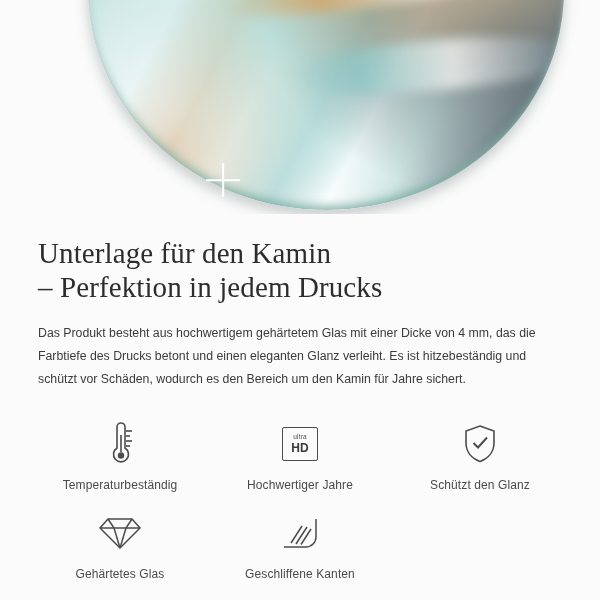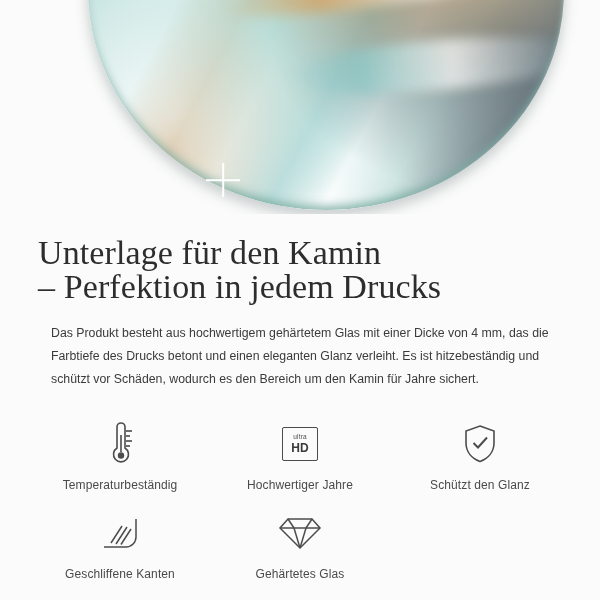--- a/index.html
+++ b/index.html
@@ -79,33 +79,33 @@
   }
   .sparkle:before { width: 34px; height: 1.6px; transform: translate(-50%,-50%); }
   .sparkle:after  { width: 1.6px; height: 34px; transform: translate(-50%,-50%); }
 
   
   .content {
     padding: 22px 38px 0 38px;
   }
   .headline {
     font-family: "Liberation Serif", serif;
-    font-size: 34px;
+    font-size: 29px;
     line-height: 34px;
     color: #2d2d2d;
     font-weight: 400;
     margin: 0 0 18px 0;
     letter-spacing: 0.1px;
   }
   .headline .ln { display: block; }
   .paragraph {
     font-size: 12.3px;
     line-height: 23px;
     color: #3b3b3b;
-    margin: 13px;
+    margin: 0;
     max-width: 520px;
   }
 
   
   .features {
     display: grid;
     grid-template-columns: repeat(3, 1fr);
     row-gap: 16px;
     margin: 28px 30px 0 30px;
   }
@@ -196,39 +196,39 @@
         <svg width="40" height="44" viewBox="0 0 40 44" fill="none" stroke="#4c4c4c" stroke-width="1.6">
           <path d="M20 4l14 5v12c0 9-6 15.5-14 18.5C12 36.5 6 30 6 21V9l14-5z"></path>
           <polyline points="13.5,21 18,25.5 27,15.5" stroke-width="2"></polyline>
         </svg>
       </div>
       <div class="feature-label">Schützt den Glanz</div>
     </div>
 
     <div class="feature">
       <div class="feature-icon">
-        <svg width="40" height="40" viewBox="0 0 40 40" fill="none" stroke="#4c4c4c" stroke-width="1.5">
-          <path d="M4 34h22a10 10 0 0 0 10-10V6"></path>
-          <line x1="11" y1="30" x2="22" y2="13"></line>
-          <line x1="16" y1="31" x2="27" y2="14"></line>
-          <line x1="21" y1="31.5" x2="31" y2="16"></line>
-        </svg>
-      </div>
-      <div class="feature-label">Geschliffene Kanten</div>
-    </div>
-
-    <div class="feature">
-      <div class="feature-icon">
         <svg width="44" height="40" viewBox="0 0 44 40" fill="none" stroke="#4c4c4c" stroke-width="1.5">
           <path d="M10 6h24l8 9-20 20L2 15l8-9z"></path>
           <line x1="2" y1="15" x2="42" y2="15"></line>
           <line x1="10" y1="6" x2="16" y2="15"></line>
           <line x1="34" y1="6" x2="28" y2="15"></line>
           <line x1="16" y1="15" x2="22" y2="35"></line>
           <line x1="28" y1="15" x2="22" y2="35"></line>
         </svg>
       </div>
       <div class="feature-label">Gehärtetes Glas</div>
     </div>
 
+    <div class="feature">
+      <div class="feature-icon">
+        <svg width="40" height="40" viewBox="0 0 40 40" fill="none" stroke="#4c4c4c" stroke-width="1.5">
+          <path d="M4 34h22a10 10 0 0 0 10-10V6"></path>
+          <line x1="11" y1="30" x2="22" y2="13"></line>
+          <line x1="16" y1="31" x2="27" y2="14"></line>
+          <line x1="21" y1="31.5" x2="31" y2="16"></line>
+        </svg>
+      </div>
+      <div class="feature-label">Geschliffene Kanten</div>
+    </div>
+
 
   </div>
 </div>
 
 </body></html>

